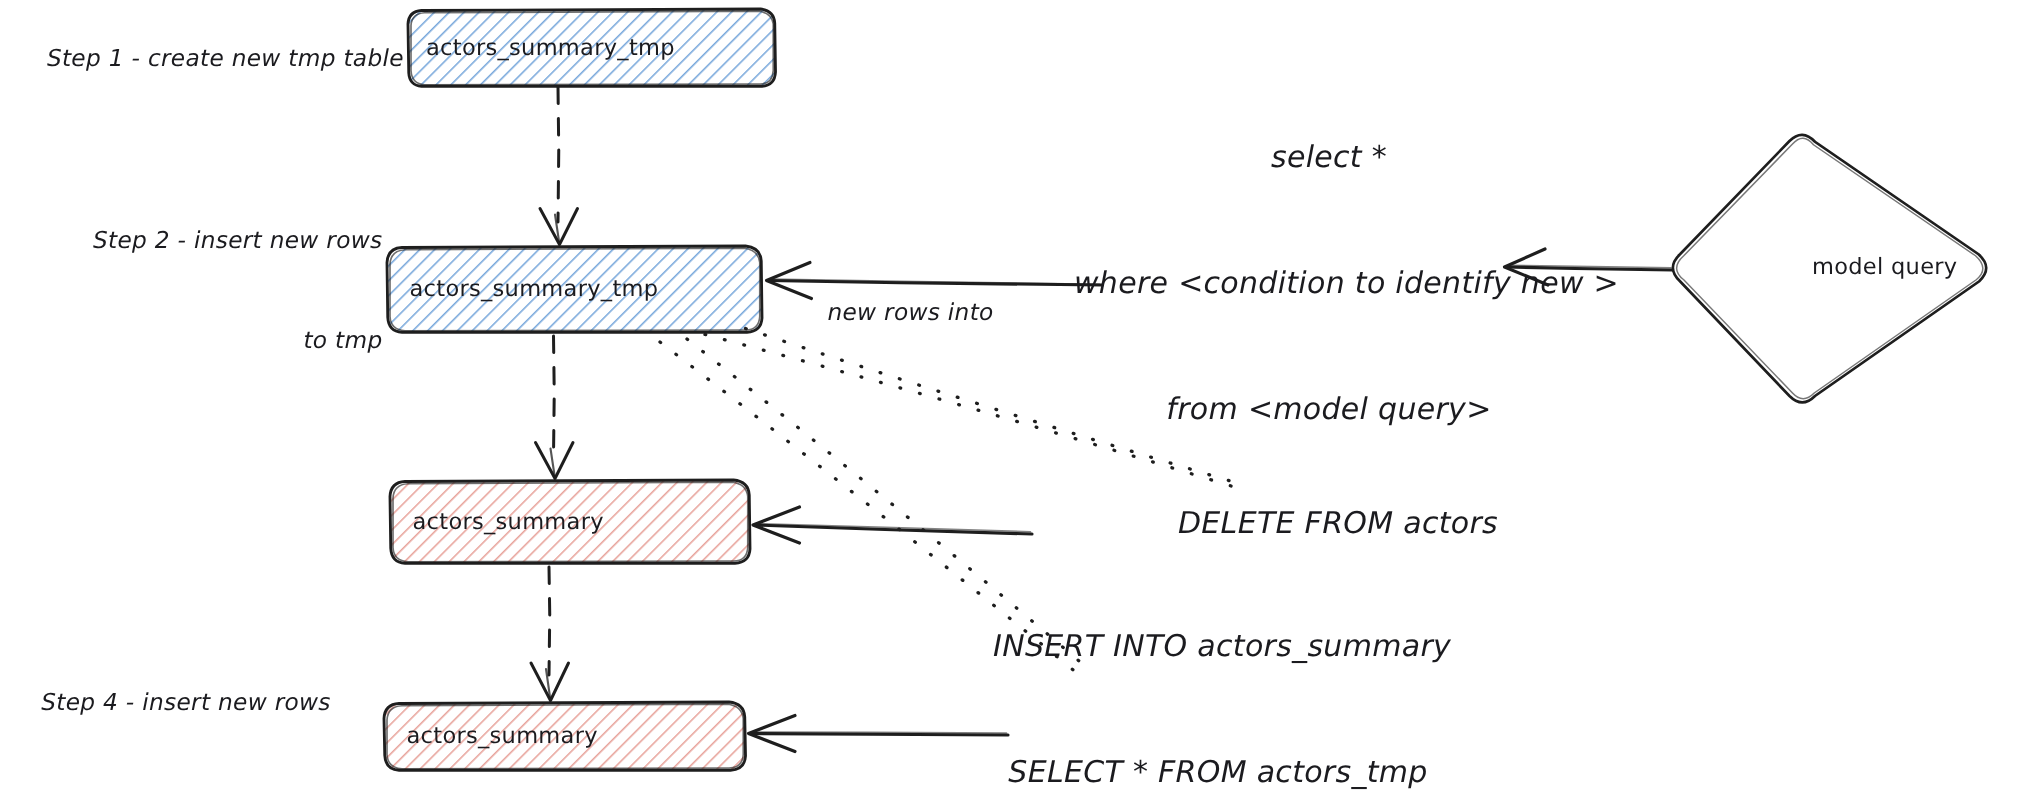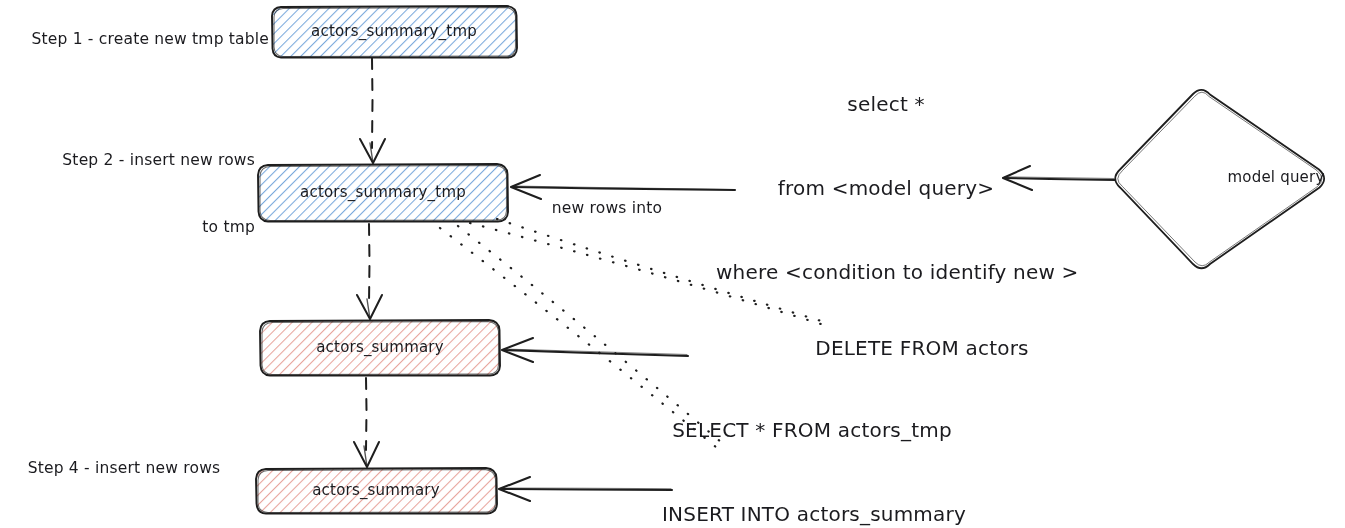--- a/index.html
+++ b/index.html
@@ -30,24 +30,26 @@
   .free-text {
     position: absolute;
     font-family: "DejaVu Sans", sans-serif;
     color: #1b1b1f;
     white-space: pre;
     line-height: 1.28;
     letter-spacing: 0.2px;
   }
   .node-label {
     font-size: 15px;
-    text-align: center;
+    text-align: left;
+    margin-left: 12px;
   }
   .free-text {
     font-size: 15.5px;
+    font-style: italic;
   }
   .step-label {
     font-size: 15.5px;
     text-align: center;
     line-height: 1.45;
   }
   .sql-text {
     font-size: 20px;
     text-align: center;
     line-height: 1.4;
@@ -176,26 +178,26 @@
     <div>into actors</div>
   </div>
   <div class="node-label centered" style="left:376px; top:491px; width:234px;">actors_summary</div>
 
   <div class="node-label centered" style="left:1276px; top:178px; width:160px;">model query</div>
 
   <div class="free-text centered" style="left:607px; top:209px; width:140px; text-align:center;">new rows into</div>
 
   <div class="free-text sql-text centered" style="left:886px; top:188px; width:340px;">
     <div>select *</div>
+    <div>where &lt;condition to identify new &gt;</div>
     <div>from &lt;model query&gt;</div>
-    <div>where &lt;condition to identify new &gt;</div>
-  </div>
-
-  <div class="free-text sql-text centered" style="left:922px; top:348px; width:430px;">
+  </div>
+
+  <div class="free-text sql-text centered" style="left:892px; top:348px; width:430px;">
     <div>DELETE FROM actors</div>
   </div>
 
   <div class="free-text sql-text centered" style="left:812px; top:472px; width:300px;">
+    <div>INSERT INTO actors_summary</div>
     <div>SELECT * FROM actors_tmp</div>
-    <div>INSERT INTO actors_summary</div>
   </div>
 
 </div>
 
 </body></html>

